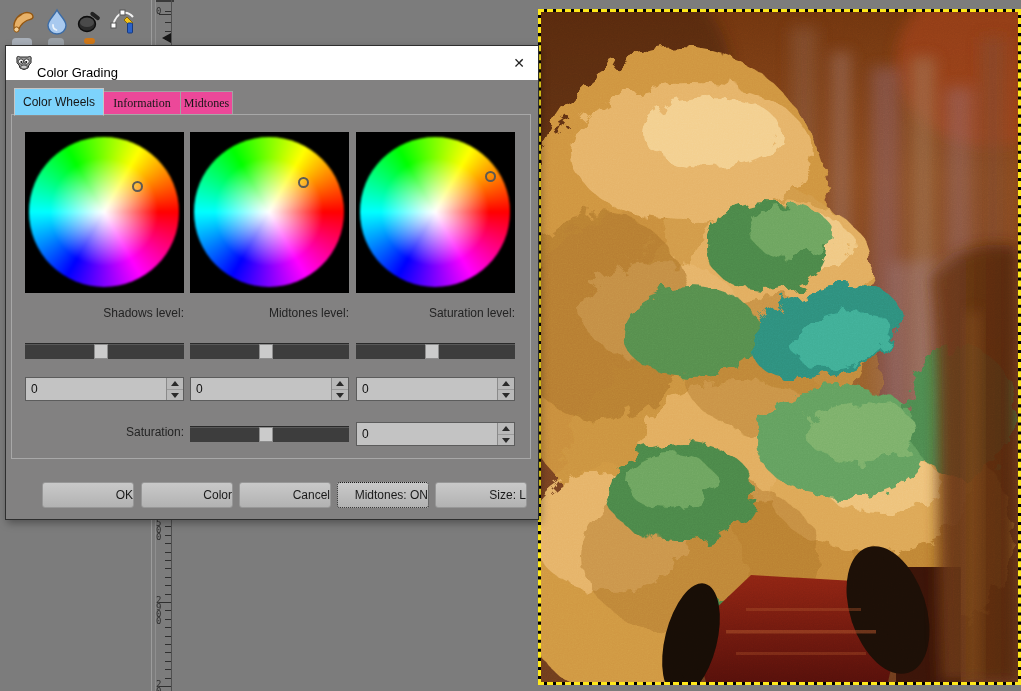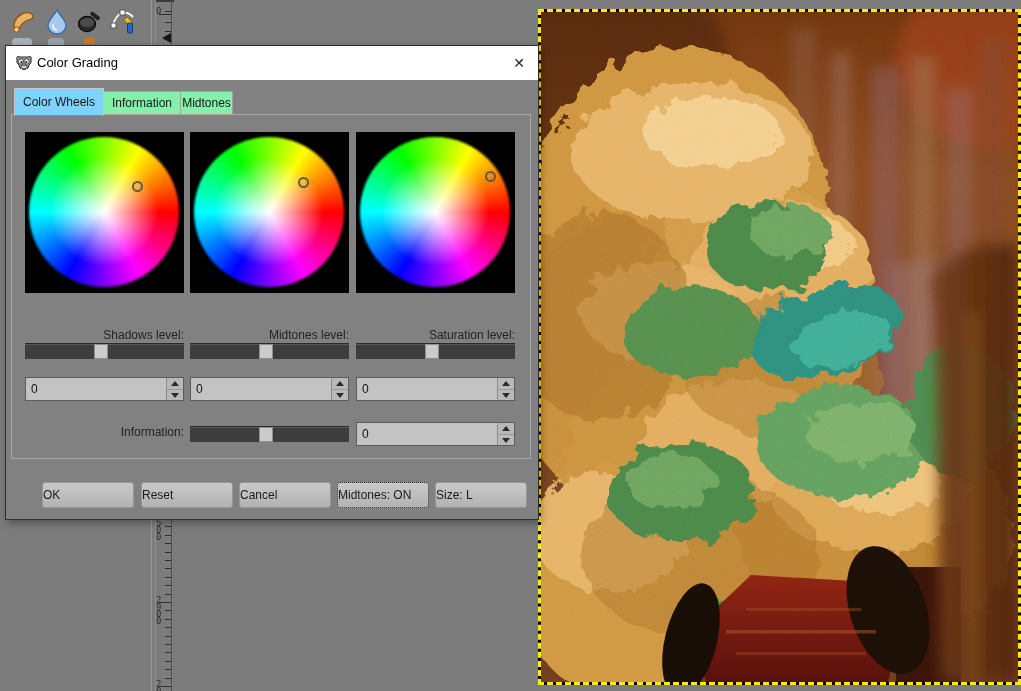--- a/index.html
+++ b/index.html
@@ -27,40 +27,40 @@
   
   .canvas-wrap{position:absolute;left:538px;top:9px;width:483px;height:676px;background:#000;}
   .canvas-img{position:absolute;left:3px;top:3px;right:3px;bottom:3px;}
   .ants{position:absolute;inset:0;border:3px dashed #ffe81a;pointer-events:none;z-index:3;}
   .canvas-img svg{display:block;width:100%;height:100%;}
 
   
   .dialog{position:absolute;left:5px;top:45px;width:532px;height:473px;background:#828181;
     border:1px solid #2e2e2e;box-shadow:2px 3px 8px rgba(0,0,0,.35);z-index:5;}
   .titlebar{position:absolute;left:0;top:0;right:0;height:34px;background:#ffffff;}
-  .title-text{position:absolute;left:31px;top:9px;font-size:13px;color:#000;}
+  .title-text{position:absolute;left:31px;top:19px;font-size:13px;color:#000;}
   .close-btn{position:absolute;right:8px;top:7px;width:22px;height:20px;text-align:center;
     font-size:14px;line-height:20px;color:#222;cursor:default;}
   .wilber{position:absolute;left:9px;top:8px;}
 
   .tab{position:absolute;font-size:12px;color:#161616;text-align:center;}
   .tab.active{left:8px;top:42px;width:88px;height:26px;line-height:26px;background:#7dd3fc;
     border:1px solid #c6c6c6;border-bottom:1px solid #8d8d8d;z-index:2;}
-  .tab.inactive{top:45px;height:23px;line-height:23px;background:#86efac;border:1px solid #a2a2a2;
-    border-bottom:none;}
+  .tab.inactive{top:45px;height:23px;line-height:23px;background:#ec4899;border:1px solid #a2a2a2;
+    border-bottom:none;font-family:Liberation Serif, serif;}
   .tab-frame{position:absolute;left:5px;top:68px;width:518px;height:343px;border:1px solid #a8a8a8;}
   .wheel-box{position:absolute;top:86px;width:159px;height:161px;background:#000;}
   .wheel{position:absolute;left:4px;top:5px;width:150px;height:150px;border-radius:50%;
     background:
       radial-gradient(circle closest-side,#ffffff 0%,rgba(255,255,255,.85) 12%,rgba(255,255,255,0) 72%),
       conic-gradient(from 90deg,#ff0000,#ff00ff 60deg,#0000ff 120deg,#00ffff 180deg,#00ff00 240deg,#ffff00 300deg,#ff0000 360deg);
     filter:blur(1px);}
   .wheel-marker{position:absolute;width:7px;height:7px;border:2px solid rgba(85,85,85,.95);
     border-radius:50%;z-index:2;}
-  .col-label{position:absolute;top:260px;width:159px;text-align:right;font-size:12px;color:#232323;margin-top:22px;}
+  .col-label{position:absolute;top:260px;width:159px;text-align:right;font-size:12px;color:#232323;}
   .slider{position:absolute;top:297px;width:159px;height:15px;background:#3d3d3d;
     border-top:1px solid #2a2a2a;box-shadow:inset 0 1px 0 #585858;}
   .slider-thumb{position:absolute;top:0;width:14px;height:15px;background:#cbcbcb;
     border:1px solid #8e8e8e;box-sizing:border-box;}
   .spinner{position:absolute;top:331px;width:159px;height:24px;background:#c3c3c3;
     border:1px solid #5c5c5c;box-sizing:border-box;}
   .spinner .val{position:absolute;left:5px;top:4px;font-size:12px;color:#101010;}
   .spin-btns{position:absolute;right:0;top:0;bottom:0;width:16px;border-left:1px solid #8a8a8a;
     background:#b9b9b9;}
   .spin-up,.spin-down{position:absolute;left:0;right:0;height:50%;}
@@ -68,21 +68,21 @@
     border-right:4px solid transparent;border-bottom:5px solid #2a2a2a;}
   .spin-down:after{content:"";position:absolute;left:4px;top:3px;border-left:4px solid transparent;
     border-right:4px solid transparent;border-top:5px solid #2a2a2a;}
   .spin-down{top:50%;border-top:1px solid #9b9b9b;}
 
   .sat-label{position:absolute;left:19px;top:379px;width:159px;text-align:right;font-size:12px;color:#232323;}
   .sat-slider{top:380px;left:184px;}
   .sat-spinner{top:376px;left:350px;}
 
   .btn{position:absolute;top:436px;width:92px;height:26px;border:1px solid #979797;border-radius:3px;
-    background:linear-gradient(#c9c9c9,#b2b2b2);font-size:12px;color:#1a1a1a;text-align:left;
+    background:linear-gradient(#c9c9c9,#b2b2b2);font-size:12px;color:#1a1a1a;text-align:right;
     line-height:24px;box-sizing:border-box;}
   .btn.focused{border:1px dotted #1b1b1b;}
 </style>
 </head>
 <body>
 
 <div class="stage">
 
   <div class="tool" style="left:8px">
     <svg viewBox="0 0 30 28">
@@ -290,32 +290,32 @@
       <div class="slider-thumb" style="left: calc(48% - 7px);"></div>
     </div>
     <div class="spinner" style="left:350px">
       <span class="val">0</span>
       <span class="spin-btns">
         <span class="spin-up"></span>
         <span class="spin-down"></span>
       </span>
     </div>
 
-    <div class="sat-label">Information:</div>
+    <div class="sat-label">Saturation:</div>
     <div class="slider sat-slider">
       <div class="slider-thumb" style="left: calc(48% - 7px);"></div>
     </div>
     <div class="spinner sat-spinner">
       <span class="val">0</span>
       <span class="spin-btns">
         <span class="spin-up"></span>
         <span class="spin-down"></span>
       </span>
     </div>
 
     <div class="btn" style="left:36px">OK</div>
-    <div class="btn" style="left:135px">Reset</div>
+    <div class="btn" style="left:135px">Color</div>
     <div class="btn" style="left:233px">Cancel</div>
     <div class="btn focused" style="left:331px">Midtones: ON</div>
     <div class="btn" style="left:429px">Size: L</div>
   </div>
 
 </div>
 
 </body></html>

